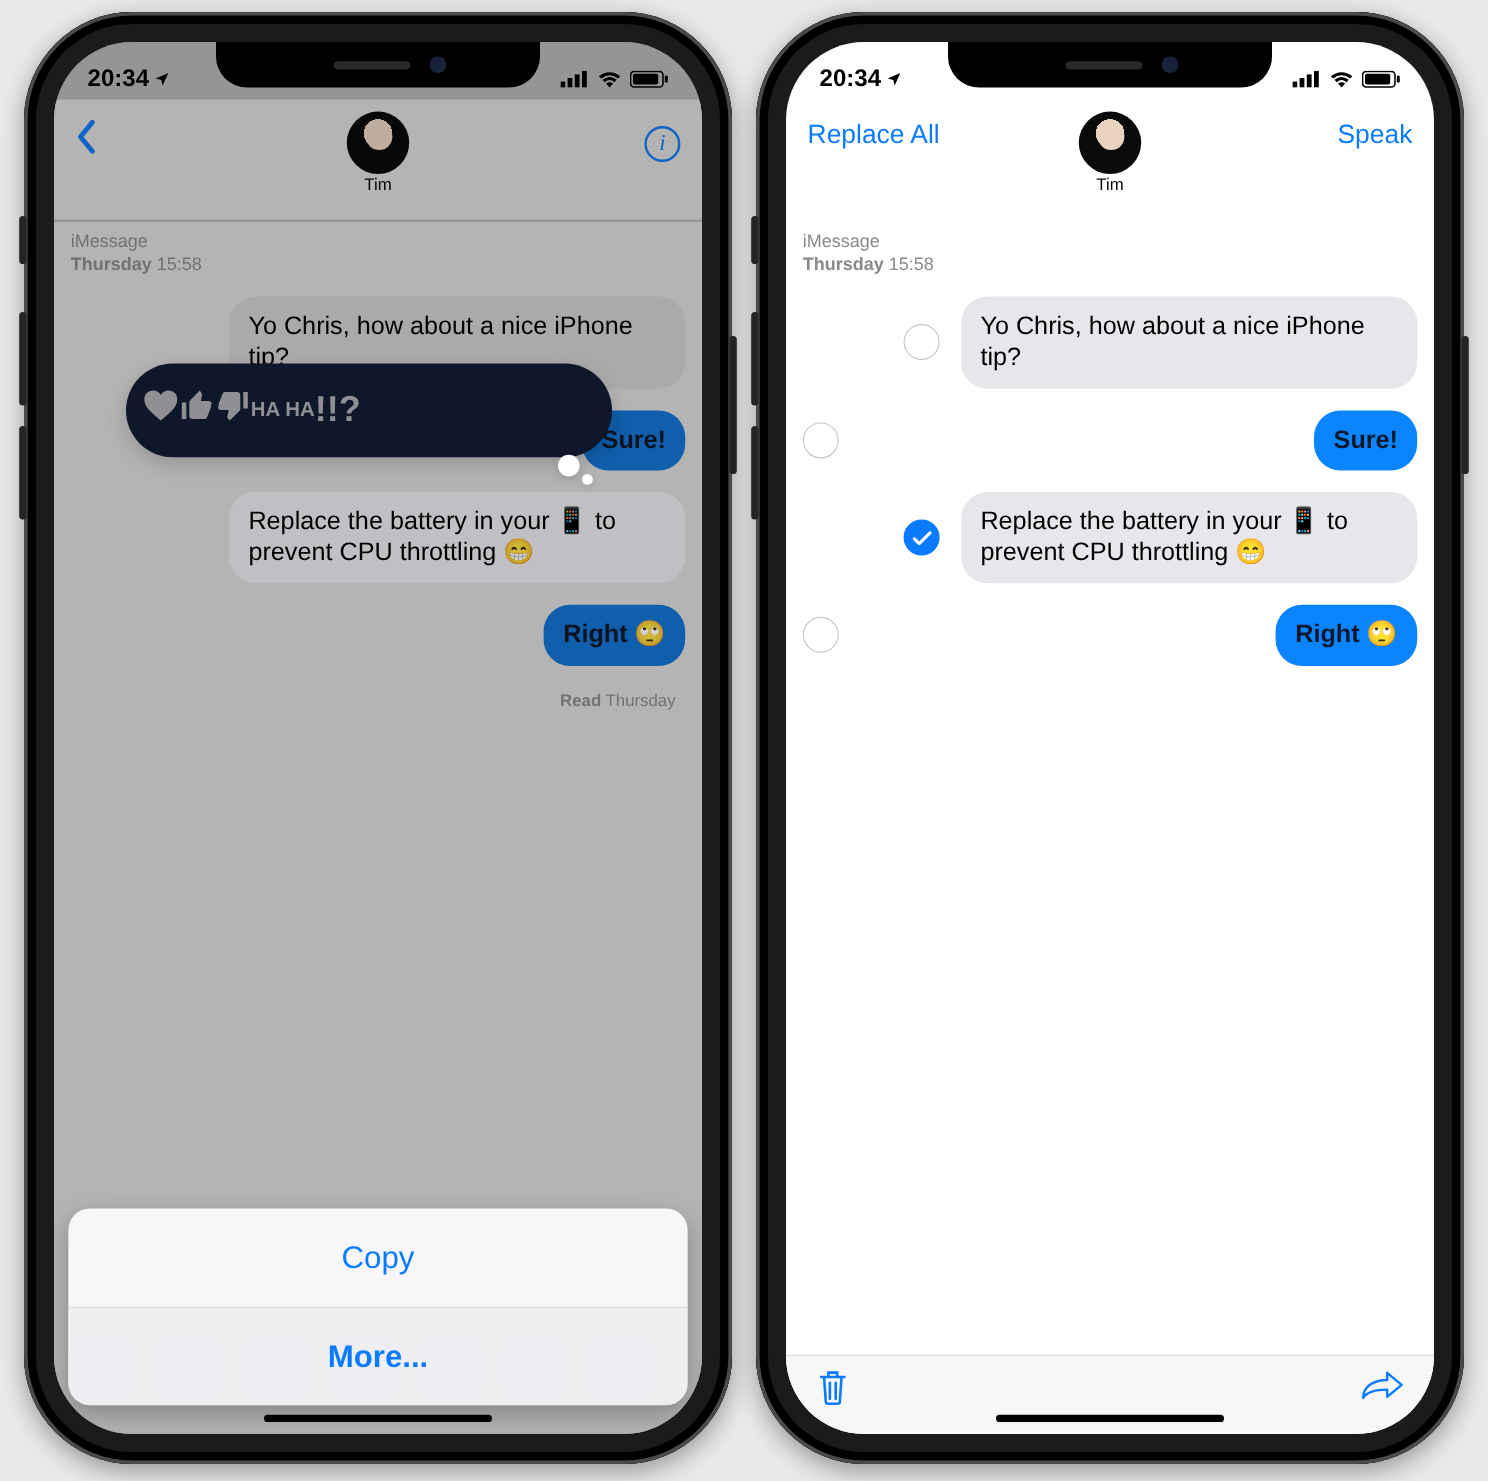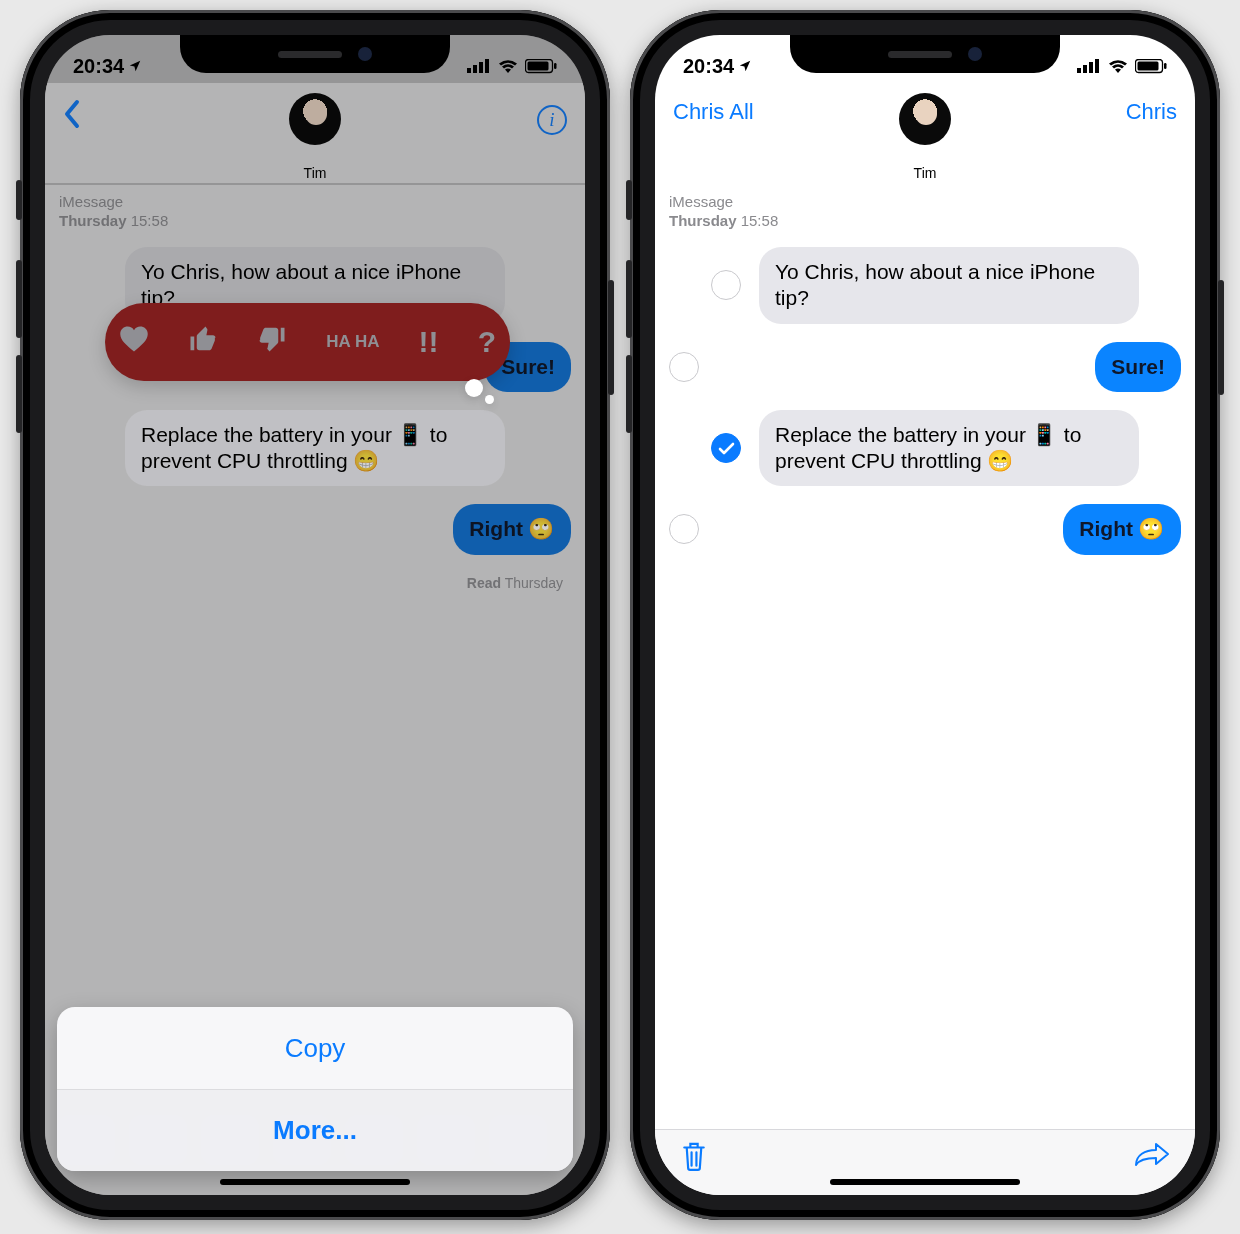--- a/index.html
+++ b/index.html
@@ -94,21 +94,21 @@
 
   
   .chat-header {
     position: absolute; top: 48px; left: 0; right: 0;
     height: 100px;
     display: flex; align-items: flex-start; justify-content: space-between;
     padding: 10px 18px 0;
     z-index: 20;
   }
   .chat-header .center {
-    display: flex; flex-direction: column; align-items: center; gap: 20px;
+    display: flex; flex-direction: column; align-items: center; gap: 0;
   }
   .avatar {
     width: 52px; height: 52px; border-radius: 50%;
     background: radial-gradient(circle at 50% 35%, #e9d3bf 0 28%, #0a0a0a 28% 100%);
     position: relative;
     overflow: hidden;
   }
   .avatar::after{
     content:"";
     position:absolute;left:16px;top:10px;width:22px;height:22px;border-radius:50%;
@@ -128,21 +128,21 @@
   .thread {
     position: absolute; top: 150px; left: 0; right: 0; bottom: 0;
     padding: 8px 14px 0;
   }
   .thread .meta { color: #8a8a8e; font-size: 15px; }
   .thread .meta .l2 { margin-top: 2px; }
   .thread .meta b { color: #8a8a8e; font-weight: 600; }
 
   .row { display: flex; align-items: center; margin-top: 18px; }
   .row.sent { justify-content: flex-end; }
-  .row.recv { justify-content: center; }
+  .row.recv { justify-content: flex-end; }
   .bubble {
     max-width: 380px;
     padding: 12px 16px;
     border-radius: 22px;
     font-size: 21px;
     line-height: 1.25;
     position: relative;
   }
   .bubble.grey { background: #e6e6eb; color: #000; }
   .bubble.blue { background: #0a84ff; color: #0f172a; font-weight: bold; }
@@ -161,24 +161,24 @@
     background: #0a7bff; border-color: #0a7bff;
     display:flex;align-items:center;justify-content:center;
   }
   .sel.checked svg { stroke:#fff; }
 
   
   .tapback {
     position: absolute;
     top: 268px; left: 60px;
     width: 405px; height: 78px;
-    background: #7f1d1d;
+    background: #0f172a;
     border-radius: 40px;
     box-shadow: 0 6px 18px rgba(0,0,0,.18);
-    display: flex; align-items: center; justify-content: space-between;
+    display: flex; align-items: center; justify-content: flex-start;
     padding: 0 14px;
     z-index: 25;
   }
   .tapback .tb { color:#8f8f94; font-size: 30px; }
   .tapback-tail {
     position: absolute; top: 344px; left: 420px; z-index:25;
   }
   .tapback-tail::before,
   .tapback-tail::after { content:""; position:absolute; background:#fff; border-radius:50%; box-shadow:0 3px 8px rgba(0,0,0,.12);}
   .tapback-tail::before { width:18px;height:18px; left:0; top:0;}
@@ -368,26 +368,26 @@
           </svg>
         <svg width="32" height="15">
             <rect x="0.5" y="0.5" width="27" height="13" rx="3" fill="none" stroke="#000" stroke-width="1.3"></rect>
             <rect x="2.5" y="2.5" width="21" height="9" rx="1.5" fill="#000"></rect>
             <rect x="29" y="4" width="2.5" height="6" rx="1.2" fill="#000"></rect>
           </svg>
       </span>
     </div>
 
     <div class="chat-header">
-      <div class="hdr-btn">Chris All</div>
+      <div class="hdr-btn">Replace All</div>
       <div class="center">
         <div class="avatar"></div>
         <span class="contact-name">Tim</span>
       </div>
-      <div class="hdr-btn hdr-right">Chris</div>
+      <div class="hdr-btn hdr-right">Speak</div>
     </div>
 
     <div class="thread">
       <div class="meta">
         <div>iMessage</div>
         <div class="l2"><b>Thursday</b> <span>15:58</span></div>
       </div>
 
       <div class="row recv">
         <span class="sel"></span>

